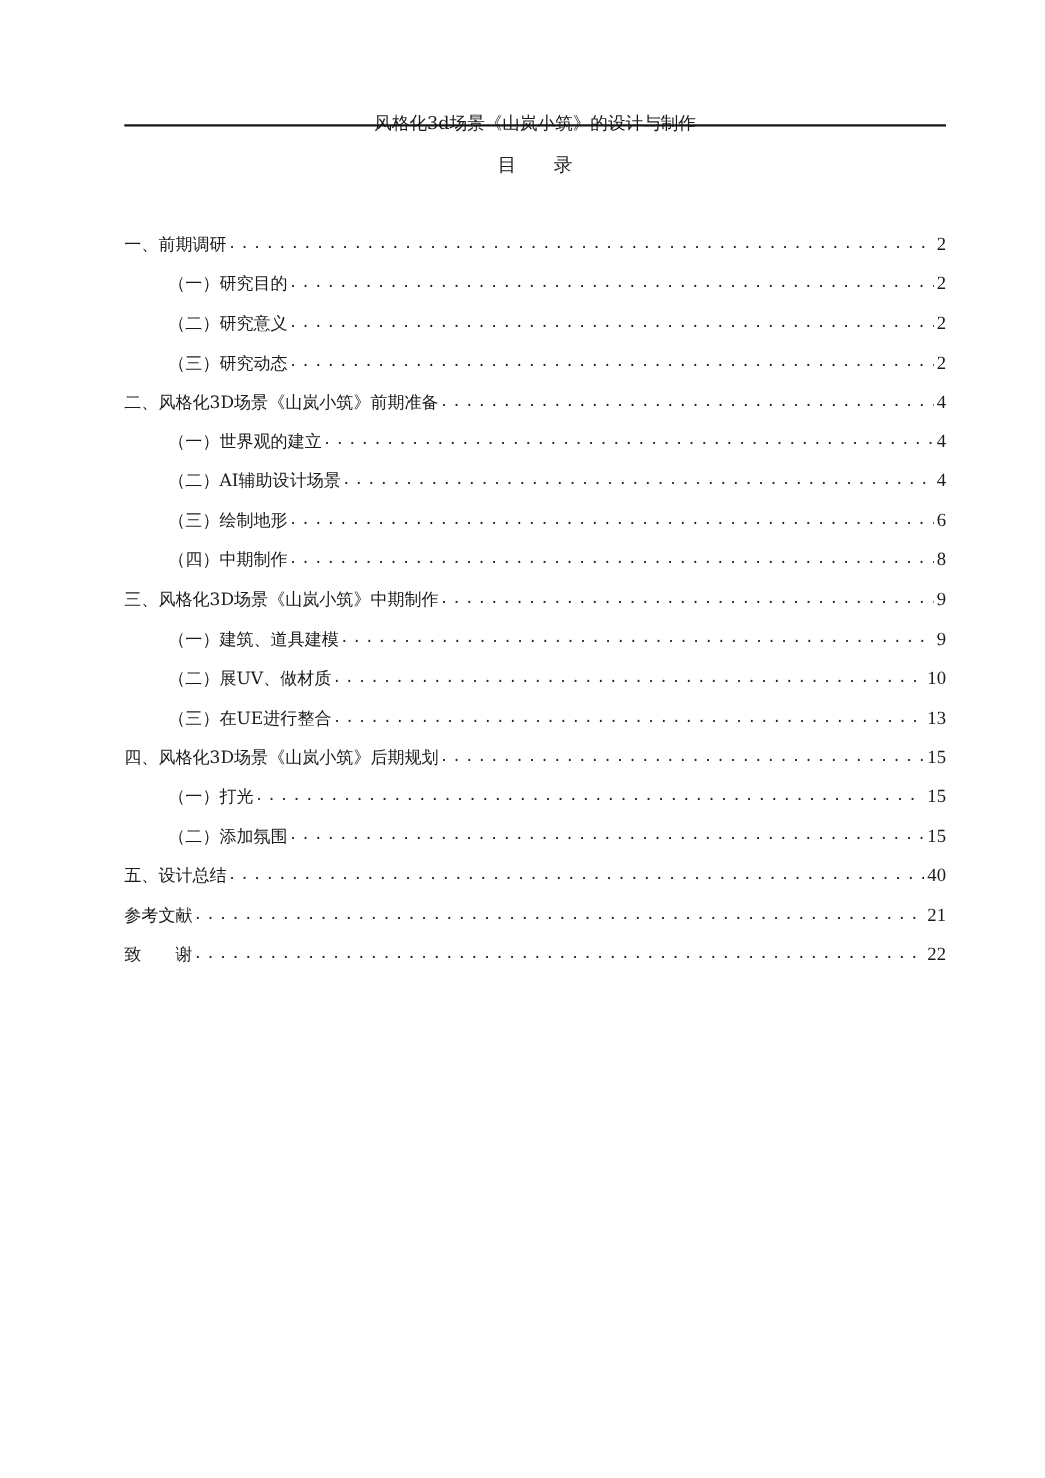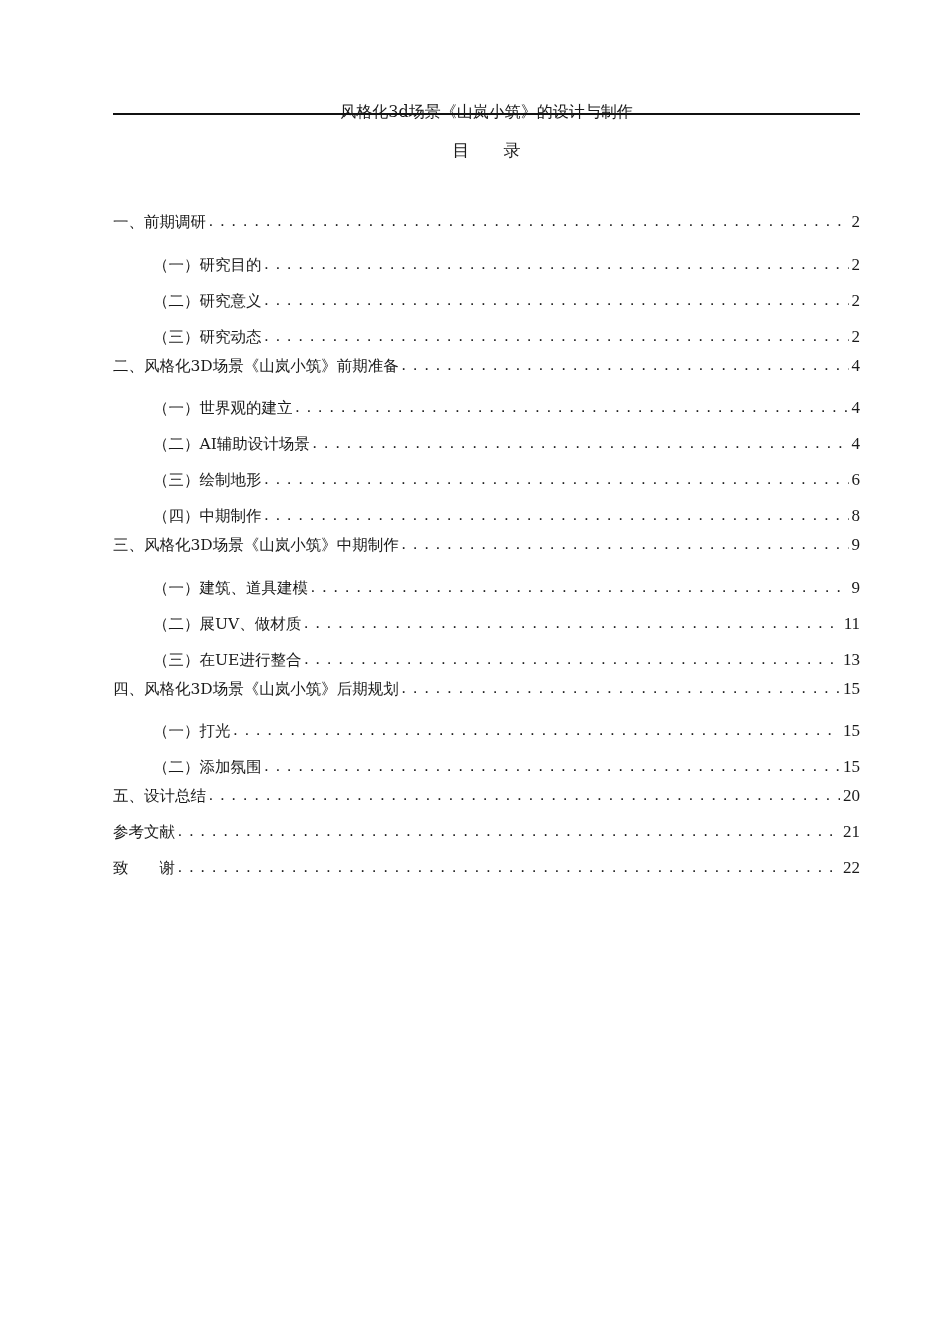--- a/index.html
+++ b/index.html
@@ -55,21 +55,20 @@
       position: relative;
       height: 35.9px;
       display: flex;
       align-items: flex-start;
       font-size: 15.5px;
       line-height: 22px;
       cursor: pointer;
     }
     .toc-row.level-2 {
       padding-left: 40px;
-      align-items: center;
     }
     .toc-label {
       white-space: pre;
       flex: 0 0 auto;
     }
     .toc-leader {
       flex: 1 1 auto;
       overflow: hidden;
       white-space: nowrap;
       margin: 0 3px 0 1px;
@@ -149,21 +148,21 @@
     <span class="toc-page">9</span>
   </div>
   <div class="toc-row level-2">
     <span class="toc-label">（一）建筑、道具建模</span>
     <span class="toc-leader"></span>
     <span class="toc-page">9</span>
   </div>
   <div class="toc-row level-2">
     <span class="toc-label">（二）展UV、做材质</span>
     <span class="toc-leader"></span>
-    <span class="toc-page">11</span>
+    <span class="toc-page">10</span>
   </div>
   <div class="toc-row level-2">
     <span class="toc-label">（三）在UE进行整合</span>
     <span class="toc-leader"></span>
     <span class="toc-page">13</span>
   </div>
   <div class="toc-row level-1">
     <span class="toc-label">四、风格化3D场景《山岚小筑》后期规划</span>
     <span class="toc-leader"></span>
     <span class="toc-page">15</span>
@@ -174,21 +173,21 @@
     <span class="toc-page">15</span>
   </div>
   <div class="toc-row level-2">
     <span class="toc-label">（二）添加氛围</span>
     <span class="toc-leader"></span>
     <span class="toc-page">15</span>
   </div>
   <div class="toc-row level-1">
     <span class="toc-label">五、设计总结</span>
     <span class="toc-leader"></span>
-    <span class="toc-page">20</span>
+    <span class="toc-page">40</span>
   </div>
   <div class="toc-row level-1">
     <span class="toc-label">参考文献</span>
     <span class="toc-leader"></span>
     <span class="toc-page">21</span>
   </div>
   <div class="toc-row level-1">
     <span class="toc-label">致　　谢</span>
     <span class="toc-leader"></span>
     <span class="toc-page">22</span>

